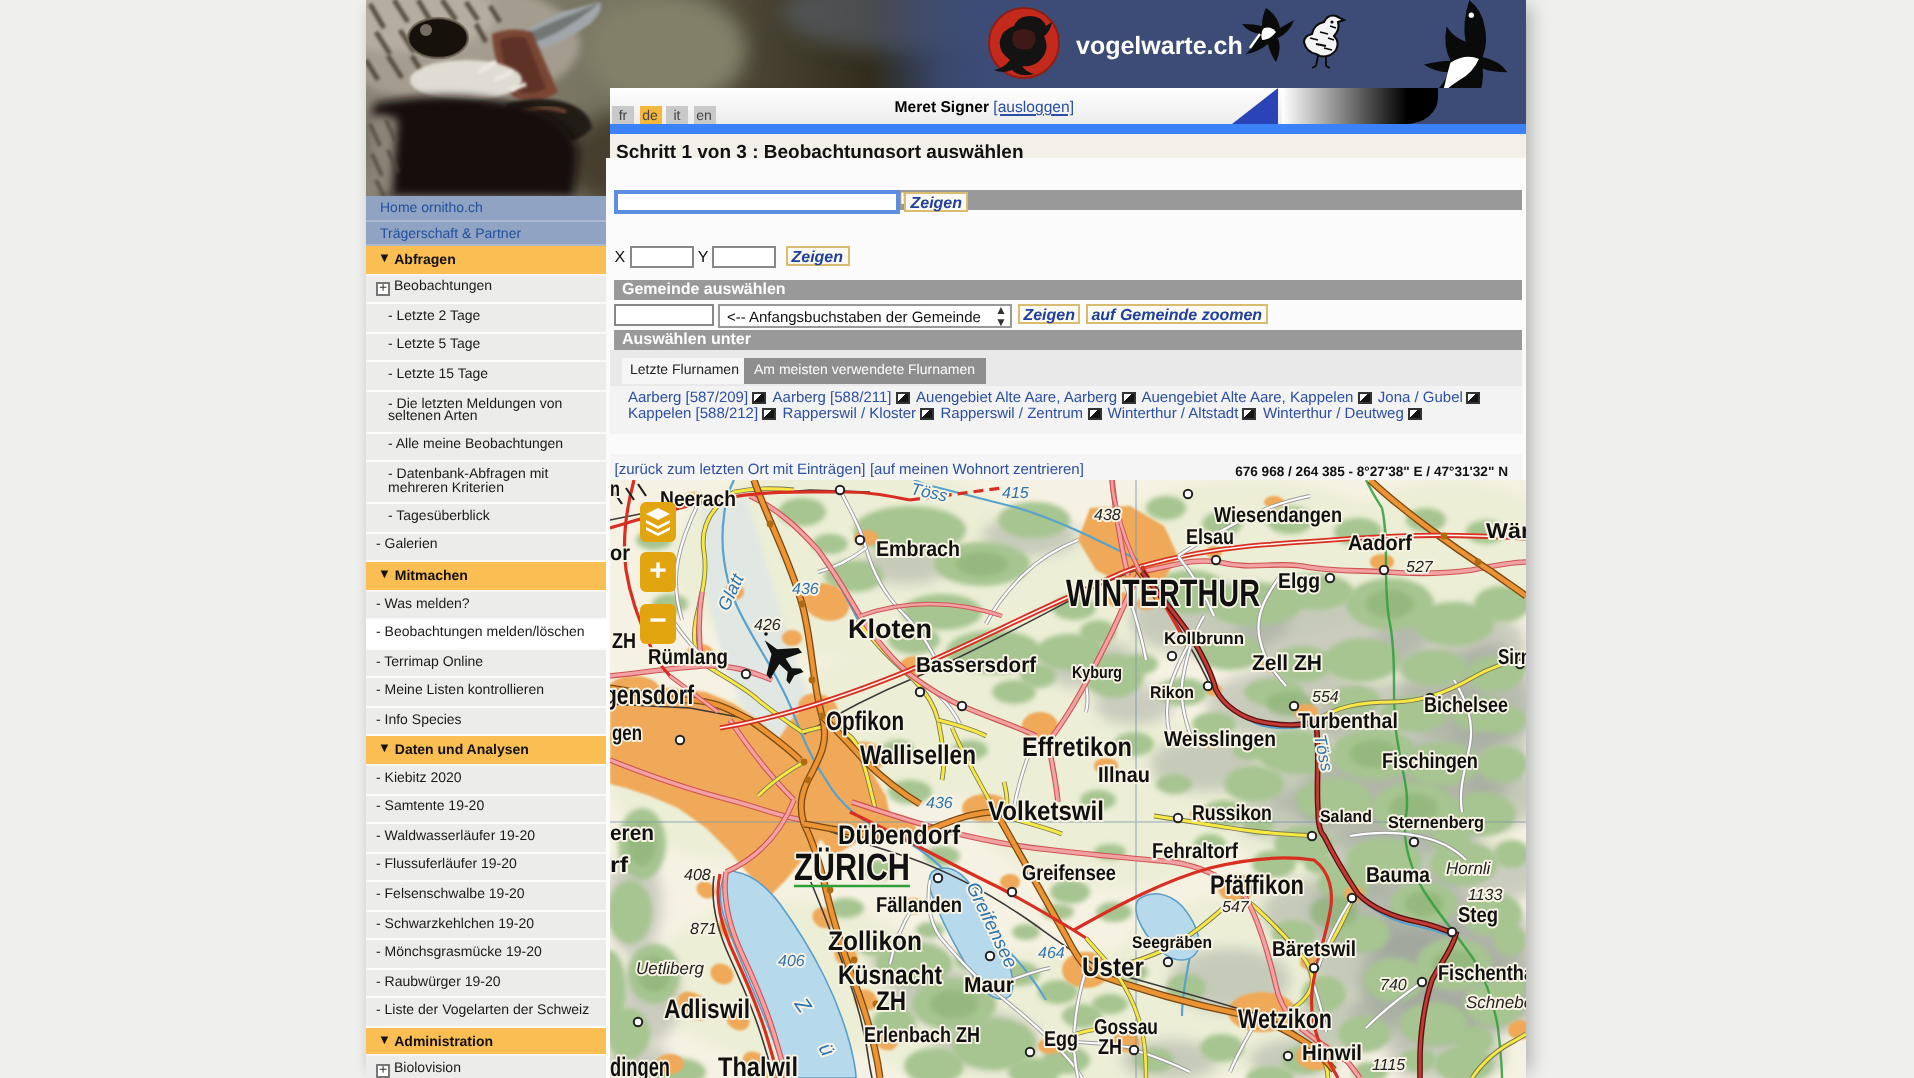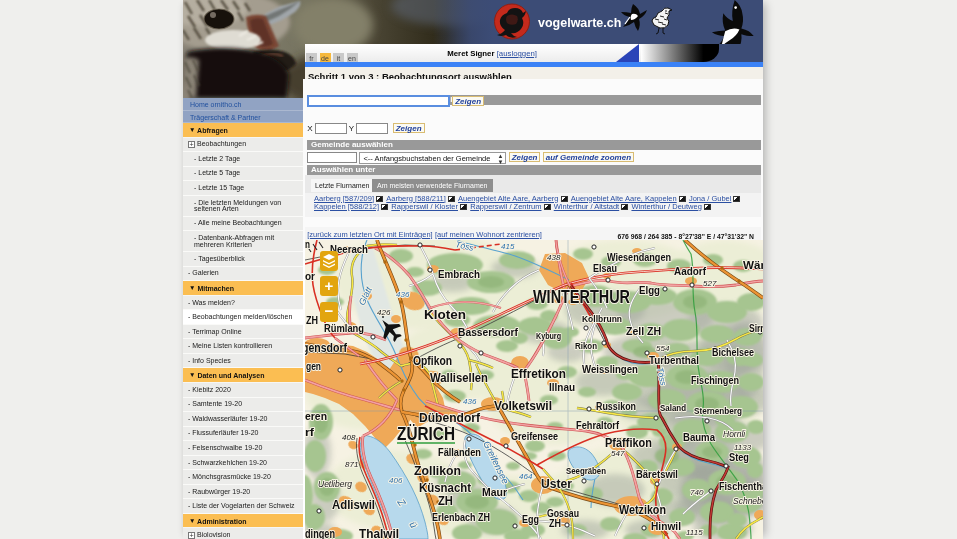--- a/index.html
+++ b/index.html
@@ -17,21 +17,21 @@
 .langtabs span.on { background:#F5B83D; }
 #meret-text { position:absolute; right:148px; top:5px; font-size:7.8px; color:#000; font-weight:bold; }
 #meret-text a { font-weight:normal; color:#2B4FA2; text-decoration:underline; }
 #schritt { position:absolute; left:122px; top:62px; width:458px; height:17px; background:#F3F0E9; border-top:5px solid #3b82f6; }
 #schritt b { position:absolute; left:3px; top:4px; font-size:9.5px; color:#111; }
 #formarea { position:absolute; left:120px; top:79px; width:460px; height:161px; background:#FBFBFB; }
 .gbar { position:absolute; left:4px; width:454px; height:10px; background:#999999; color:#FFF; font-weight:bold; font-size:8px; line-height:10px; padding-left:4px; }
 .formrow { position:absolute; left:2px; width:456px; font-size:8px; color:#111; }
 input.txt { background:#FFF; border:1px solid #888; height:11px; font-size:8px; }
 .zeigen { font-style:italic; font-weight:bold; color:#21409B; font-size:8px; text-decoration:none; border:1px solid #D9BC72; background:#FBFAF2; padding:0 2px; display:inline-block; height:10px; line-height:10px; }
-.bluelink { color:#2B4FA2; text-decoration:underline; font-size:7.5px; }
+.bluelink { color:#2B4FA2; font-size:7.5px; }
 .tab1 { position:absolute; left:6px; top:0; background:#F6F6F6; color:#222; font-size:7px; padding:3px 4px 3px; }
 .tab2 { position:absolute; left:67px; top:0; background:#8E8E8E; color:#FFF; font-size:7px; padding:3px 5px 3px; }
 .micon { display:inline-block; width:7px; height:6px; border:1px solid #333; background:linear-gradient(135deg,#FFF 42%, #151515 44%); vertical-align:-1px; margin:0 1px 0 2px; }
 #coordtext { position:absolute; right:7px; top:3px; font-size:6.8px; font-weight:bold; color:#111; }
 #map { position:absolute; left:122px; top:240px; width:458px; height:299px; background:#F5F1E3; overflow:hidden; }
 #sidebar { position:absolute; left:0; top:98px; width:120px; height:441px; background:#ECECEA; font-size:7px; overflow:hidden; }
 #sidebar .top { background:#91A3C3; color:#21509E; padding:3px 0 0 7px; height:12.5px; border-bottom:1px solid #ABB8D0; }
 #sidebar .hd { background:#FBBE52; color:#111; font-weight:bold; padding:3.8px 0 0 6px; line-height:6.55px; border-bottom:1px solid #F6F6F4; height:14.55px; overflow:hidden; }
 #sidebar .it { background:#ECECEA; color:#1A1A1A; padding:3.8px 2px 0 5px; border-bottom:1px solid #FAFAF8; line-height:6.55px; height:14.55px; overflow:hidden; }
 #sidebar .it.sub { padding-left:11px; } #sidebar .it.dbl { height:20.9px; }

